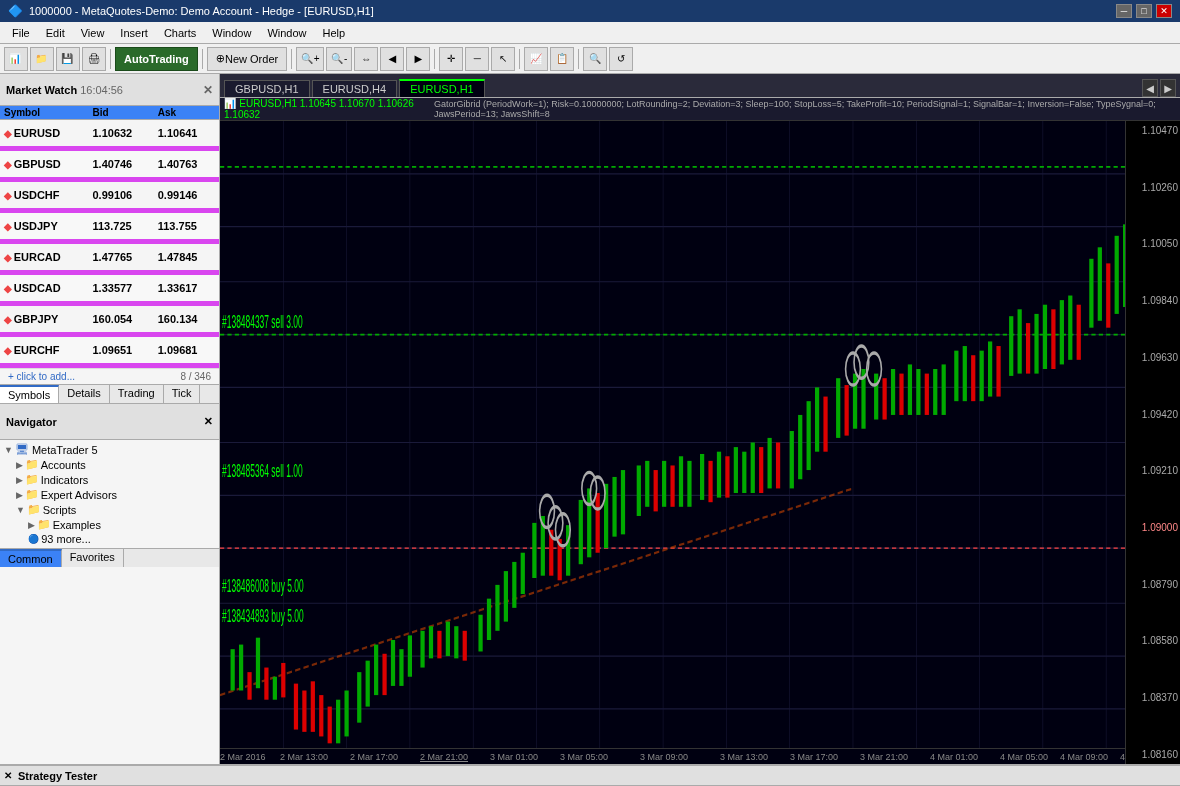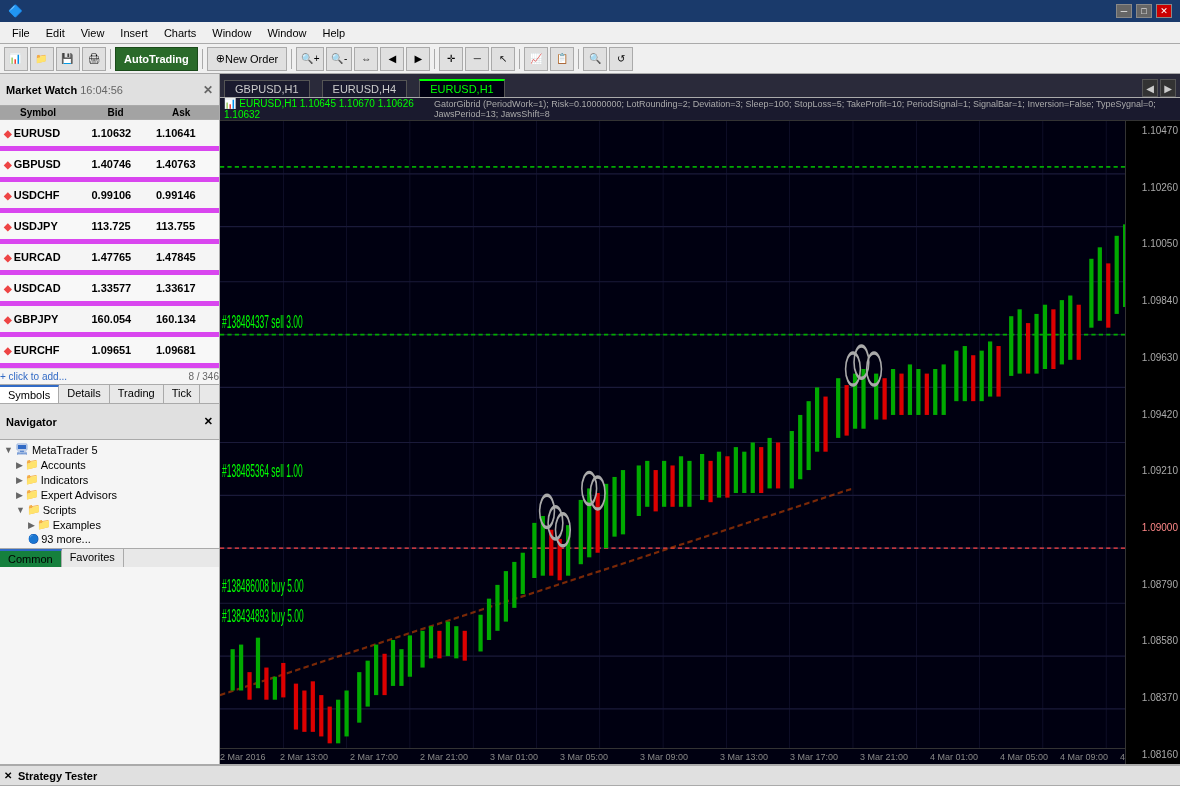--- a/index.html
+++ b/index.html
@@ -25,48 +25,48 @@
     #main { display: flex; height: calc(786px - 22px - 22px - 30px - 22px); }
 
     
     #left-panel { width: 220px; display: flex; flex-direction: column; border-right: 1px solid #aaa; background: #f5f5f5; }
 
     
     #market-watch { flex: 0 0 auto; }
     .panel-header { background: #e0e0e0; border-bottom: 1px solid #aaa; padding: 2px 6px; display: flex; justify-content: space-between; align-items: center; font-weight: bold; font-size: 11px; height: 32px; }
     .panel-header .close-btn { cursor: pointer; font-size: 12px; color: #666; }
     .mw-table { width: 100%; border-collapse: collapse; }
-    .mw-table th { background: #a3a3a3; border-bottom: 1px solid #aaa; padding: 1px 20px; text-align: left; font-size: 10px; }
+    .mw-table th { background: #3b82f6; border-bottom: 1px solid #aaa; padding: 1px 4px; text-align: left; font-size: 10px; }
     .mw-table td { padding: 7px 4px; font-size: 11px; border-bottom: 5px solid #d946ef; font-weight: bold; }
     .mw-table tr:nth-child(even) { background: #f8f8f8; }
     .symbol-dot { color: #e44; font-size: 10px; margin-right: 2px; }
-    .mw-footer { padding: 2px 0; font-size: 10px; color: #666; border-top: 1px solid #ddd; }
+    .mw-footer { padding: 2px 8px; font-size: 10px; color: #666; border-top: 1px solid #ddd; }
     .mw-tabs { display: flex; border-top: 1px solid #aaa; background: #e8e8e8; }
     .mw-tab { padding: 2px 8px; font-size: 11px; cursor: pointer; border-right: 1px solid #aaa; }
     .mw-tab.active { background: white; border-top: 2px solid #316ac5; }
 
     
     #navigator { flex: 1; overflow: auto; }
     .nav-header { background: #e0e0e0; border-bottom: 1px solid #aaa; border-top: 1px solid #aaa; padding: 2px 6px; display: flex; justify-content: space-between; align-items: center; font-weight: bold; font-size: 11px; height: 37px; }
     .nav-tree { padding: 2px 0; }
     .nav-item { display: flex; align-items: center; padding: 1px 4px; cursor: pointer; font-size: 11px; }
     .nav-item .indent1 { margin-left: 12px; }
     .nav-item .indent2 { margin-left: 24px; }
     .tree-icon { font-size: 9px; margin-right: 2px; color: #666; }
     .folder-icon { color: #f0a000; margin-right: 2px; }
     .nav-tabs { display: flex; border-top: 1px solid #aaa; background: #e8e8e8; }
     .nav-tab { padding: 2px 8px; font-size: 11px; cursor: pointer; border-right: 1px solid #aaa; }
-    .nav-tab.active { background: #15803d; border-top: 2px solid #316ac5; }
+    .nav-tab.active { background: #3b82f6; border-top: 2px solid #316ac5; }
 
     
     #right-panel { flex: 1; display: flex; flex-direction: column; background: #000; }
 
     
     #chart-tabs { background: #f0f0f0; height: 24px; display: flex; align-items: flex-end; border-bottom: 1px solid #aaa; padding: 0 4px; }
-    .chart-tab { padding: 2px 10px; font-size: 11px; cursor: pointer; border: 1px solid #aaa; border-bottom: none; background: #e0e0e0; margin-right: 12px; }
+    .chart-tab { padding: 2px 10px; font-size: 11px; cursor: pointer; border: 1px solid #aaa; border-bottom: none; background: #e0e0e0; margin-right: 2px; }
     .chart-tab.active { background: white; border-top: 2px solid #316ac5; }
     .chart-nav { margin-left: auto; display: flex; gap: 2px; }
     .chart-nav-btn { width: 16px; height: 18px; background: #e0e0e0; border: 1px solid #aaa; display: flex; align-items: center; justify-content: center; cursor: pointer; font-size: 10px; }
 
     
     #chart-infobar { background: #1a1a2e; color: #00ff00; font-size: 10px; padding: 11px 4px; height: 18px; display: flex; align-items: center; border-bottom: 1px solid #333; }
 
     
     #chart-area { flex: 1; background: #000011; position: relative; overflow: hidden; }
     #chart-canvas { width: 100%; height: 100%; }
@@ -81,20 +81,21 @@
 
     
     svg { display: block; }
   </style>
 </head>
 <body>
 
 <div id="titlebar">
   <div style="display:flex;align-items:center;gap:6px;">
     <span style="font-size:12px;">🔷</span>
+    <span>1000000 - MetaQuotes-Demo: Demo Account - Hedge - [EURUSD,H1]</span>
   </div>
   <div class="controls">
     <span>─</span>
     <span>□</span>
     <span style="background:#c00;">✕</span>
   </div>
 </div>
 
 <div id="menubar">
   <span class="menu-item">File</span>
@@ -457,21 +458,21 @@
           <text x="2" y="90" fill="#0f0" font-size="8">#138484337 sell 3.00</text>
           <text x="2" y="155" fill="#0f0" font-size="8">#138485364 sell 1.00</text>
           <text x="2" y="205" fill="#0f0" font-size="8">#138486008 buy 5.00</text>
           <text x="2" y="218" fill="#0f0" font-size="8">#138434893 buy 5.00</text>
         </svg>
 
         <div style="position:absolute;bottom:0;left:0;right:0;height:16px;background:#000011;border-top:1px solid #333;display:flex;align-items:center;">
           <span style="position:absolute;left:0px;font-size:9px;color:#888;">2 Mar 2016</span>
           <span style="position:absolute;left:60px;font-size:9px;color:#888;">2 Mar 13:00</span>
           <span style="position:absolute;left:130px;font-size:9px;color:#888;">2 Mar 17:00</span>
-          <span style="position:absolute;left:200px;font-size:9px;color:#888;">2 Mar 21:00</span>
+          <span style="position:absolute;left:200px;font-size:9px;color:#888;text-decoration:underline;">2 Mar 21:00</span>
           <span style="position:absolute;left:270px;font-size:9px;color:#888;">3 Mar 01:00</span>
           <span style="position:absolute;left:340px;font-size:9px;color:#888;">3 Mar 05:00</span>
           <span style="position:absolute;left:420px;font-size:9px;color:#888;">3 Mar 09:00</span>
           <span style="position:absolute;left:500px;font-size:9px;color:#888;">3 Mar 13:00</span>
           <span style="position:absolute;left:570px;font-size:9px;color:#888;">3 Mar 17:00</span>
           <span style="position:absolute;left:640px;font-size:9px;color:#888;">3 Mar 21:00</span>
           <span style="position:absolute;left:710px;font-size:9px;color:#888;">4 Mar 01:00</span>
           <span style="position:absolute;left:780px;font-size:9px;color:#888;">4 Mar 05:00</span>
           <span style="position:absolute;left:840px;font-size:9px;color:#888;">4 Mar 09:00</span>
           <span style="position:absolute;left:900px;font-size:9px;color:#888;">4 Mar 13:00</span>

